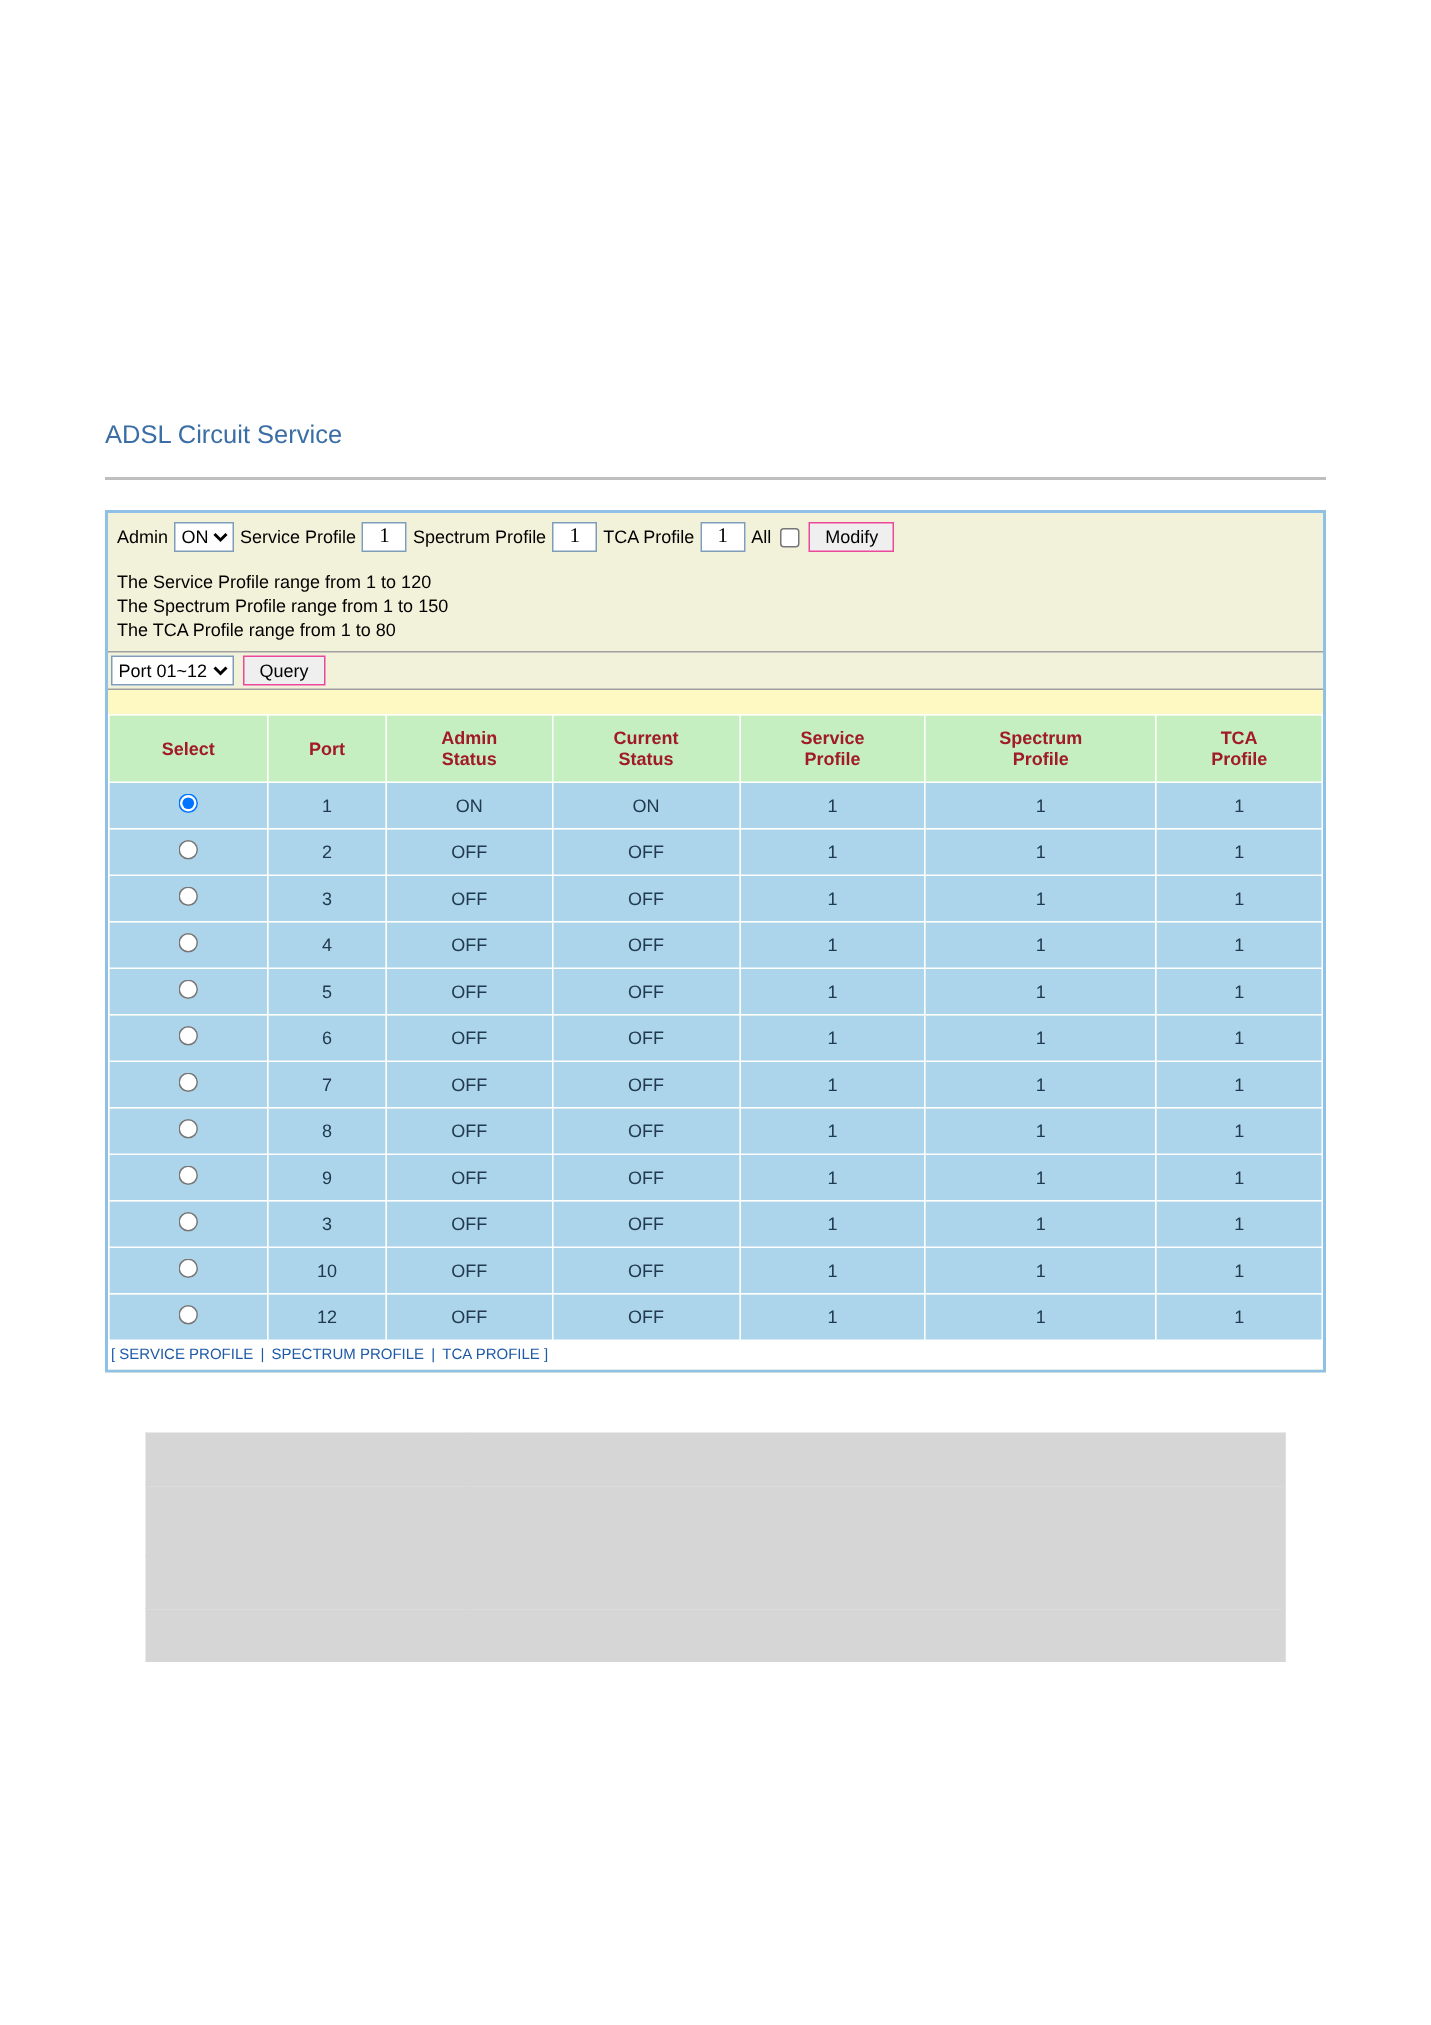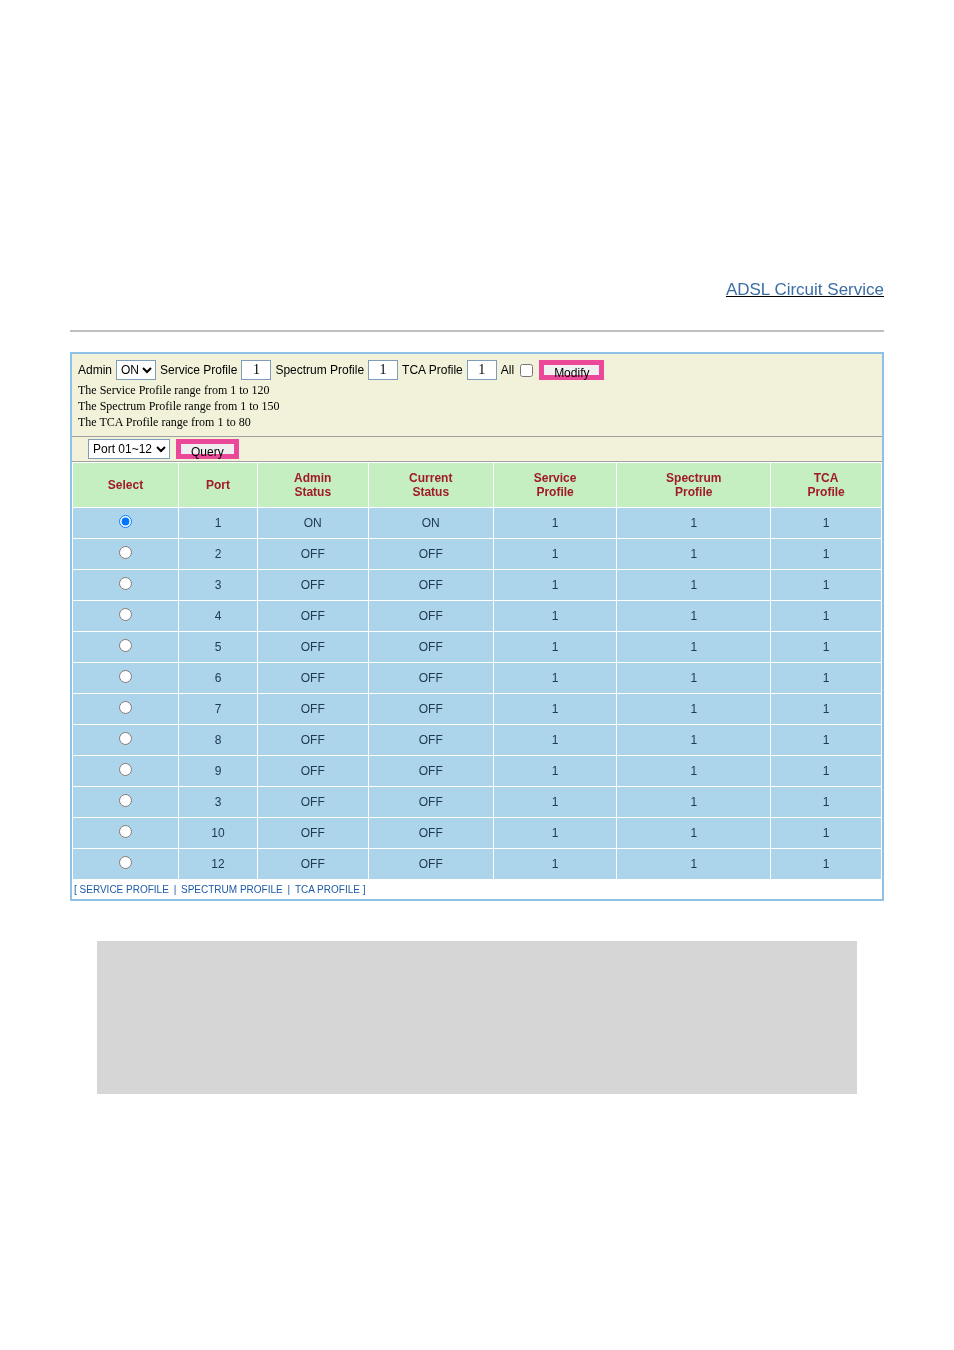--- a/index.html
+++ b/index.html
@@ -8,23 +8,22 @@
     background: #ffffff;
     font-family: Arial, Helvetica, sans-serif;
     font-size: 12px;
     color: #000000;
     width: 954px;
   }
   .page {
     padding: 30px 70px 40px 70px;
   }
   .title-block {
-    text-align: right;
-    padding: 250px 0 30px 0;
-    text-decoration: underline;
+    text-align: left;
+    padding: 250px 0 18px 0;
   }
   .title-text {
     color: #3A6EA5;
     font-size: 17px;
     font-family: Arial, sans-serif;
   }
   .title-hr {
     border: none;
     border-top: 2px solid #bfbfbf;
     margin: 0 0 20px 0;
@@ -67,44 +66,44 @@
     padding: 0;
   }
   input.win-check {
     margin: 0 2px 0 2px;
     vertical-align: middle;
   }
   button.win-btn {
     font-family: Arial;
     font-size: 12px;
     background: #EFEFEF;
-    border: 5px solid #ec4899;
+    border: 1px solid #ec4899;
     padding: 1px 10px;
     height: 20px;
     cursor: pointer;
   }
   .hint-lines {
     line-height: 16px;
-    margin-top: 2px;
+    margin-top: 12px;
     margin-bottom: 2px;
-    font-family: Liberation Serif, serif;
   }
   .query-row {
     border-top: 1px solid #a0a0a0;
     border-bottom: 1px solid #a0a0a0;
     background: #F2F2DA;
-    padding: 2px 2px 2px 16px;
+    padding: 2px 2px 2px 2px;
     display: flex;
     align-items: center;
     gap: 6px;
   }
   table.data {
     width: 100%;
     border-collapse: collapse;
     font-size: 12px;
+    margin-top: 16px;
   }
   table.data th {
     background: #C5EFC1;
     color: #A11A28;
     font-weight: bold;
     text-align: center;
     padding: 8px 4px;
     border: 1px solid #ffffff;
     font-size: 12px;
     line-height: 14px;

